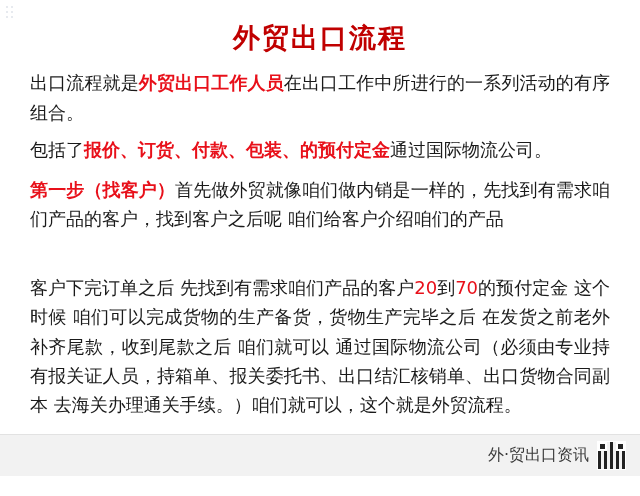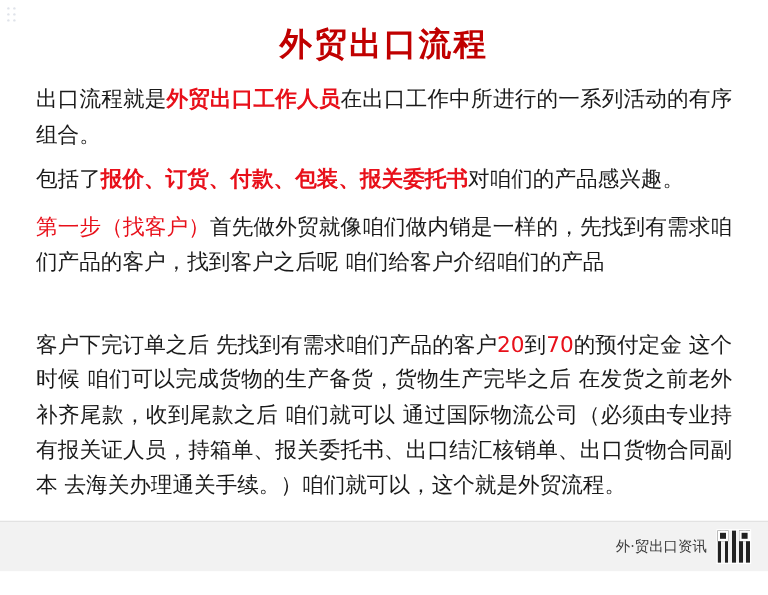--- a/index.html
+++ b/index.html
@@ -46,38 +46,38 @@
     color: #e8101a;
   }
   .blk {
     color: #1a1a1a;
   }
   .step {
     margin-top: 11px;
   }
   .step-head {
     color: #e8101a;
-    font-weight: normal;
+    font-weight: bold;
   }
   .footer {
     position: absolute;
     left: 0;
     bottom: 0;
     width: 640px;
     height: 42px;
     background: #f2f2f2;
     border-top: 1px solid #e2e2e2;
     display: flex;
     align-items: center;
     justify-content: flex-end;
     padding-right: 14px;
     box-sizing: border-box;
   }
   .footer-text {
-    font-size: 12px;
+    font-size: 16px;
     color: #3a3a3a;
     margin-right: 8px;
   }
   .qr {
     width: 27px;
     height: 27px;
     background:
       linear-gradient(90deg, #222 0 3px, transparent 3px 6px, #222 6px 9px, transparent 9px 12px, #222 12px 15px, transparent 15px 18px, #222 18px 21px, transparent 21px 24px, #222 24px 27px);
     position: relative;
     border: 1px solid #fff;
@@ -129,21 +129,21 @@
       <i></i>
   </div>
 
   <div class="title">外贸出口流程</div>
 
   <p class="para">
     <span class="blk">出口流程就是</span><span class="red">外贸出口工作人员</span><span class="blk">在出口工作中所进行的一系列活动的有序组合。</span>
   </p>
 
   <p class="para">
-    <span class="blk">包括了</span><span class="red">报价、订货、付款、包装、报关委托书</span><span class="blk">对咱们的产品感兴趣。</span>
+    <span class="blk">包括了</span><span class="red">报价、订货、付款、包装、的预付定金</span><span class="blk">通过国际物流公司。</span>
   </p>
 
   <p class="para step">
     <span class="step-head">第一步（找客户）</span><span class="blk">首先做外贸就像咱们做内销是一样的，先找到有需求咱们产品的客户，找到客户之后呢  咱们给客户介绍咱们的产品</span>
   </p>
 
 
 
   <p class="para step">
     <br>

